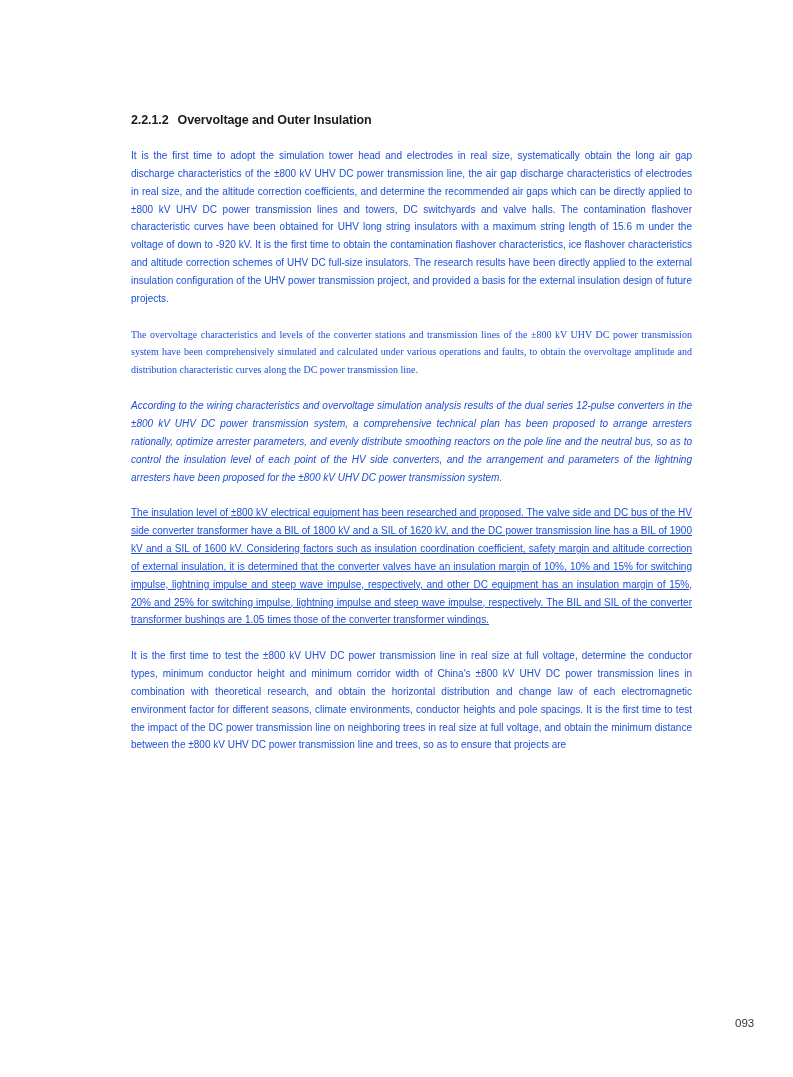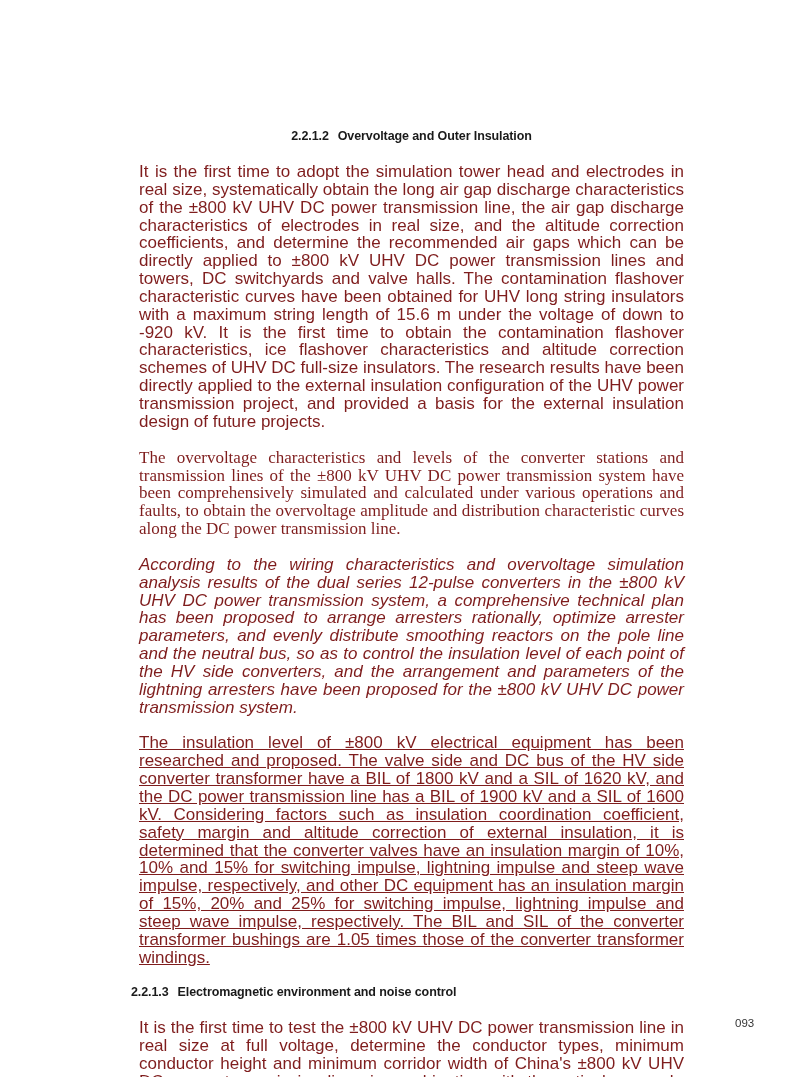--- a/index.html
+++ b/index.html
@@ -28,27 +28,27 @@
       color: #1a1a1a;
       margin: 0;
       line-height: 18px;
       letter-spacing: -0.1px;
     }
     .heading .num {
       display: inline-block;
       margin-right: 9px;
     }
     .para {
-      font-size: 17px;
+      font-size: 10px;
       line-height: 17.85px;
       text-align: justify;
-      margin: 8px;
-      color: #7f1d1d;
+      margin: 0;
+      color: #1d4ed8;
     }
-    .h1 { margin-top: 16px; text-align: center; }
+    .h1 { margin-top: 0; }
     .p1 { margin-top: 18px; }
     .p2 { margin-top: 18px; font-family: Liberation Serif, serif; }
     .p3 { margin-top: 18px; font-style: italic; }
     .p4 { margin-top: 18px; text-decoration: underline; }
     .h2 { margin-top: 17px; }
     .p5 { margin-top: 18px; }
     .page-number {
       position: absolute;
       left: 735px;
       top: 1017px;
@@ -62,18 +62,17 @@
 <body>
 
 <div class="page">
   <h2 class="heading h1"><span class="num">2.2.1.2</span><span>Overvoltage and Outer Insulation</span></h2>
 
   <p class="para p1">It is the first time to adopt the simulation tower head and electrodes in real size, systematically obtain the long air gap discharge characteristics of the ±800 kV UHV DC power transmission line, the air gap discharge characteristics of electrodes in real size, and the altitude correction coefficients, and determine the recommended air gaps which can be directly applied to ±800 kV UHV DC power transmission lines and towers, DC switchyards and valve halls. The contamination flashover characteristic curves have been obtained for UHV long string insulators with a maximum string length of 15.6 m under the voltage of down to -920 kV. It is the first time to obtain the contamination flashover characteristics, ice flashover characteristics and altitude correction schemes of UHV DC full-size insulators. The research results have been directly applied to the external insulation configuration of the UHV power transmission project, and provided a basis for the external insulation design of future projects.</p>
   <p class="para p2">The overvoltage characteristics and levels of the converter stations and transmission lines of the ±800 kV UHV DC power transmission system have been comprehensively simulated and calculated under various operations and faults, to obtain the overvoltage amplitude and distribution characteristic curves along the DC power transmission line.</p>
   <p class="para p3">According to the wiring characteristics and overvoltage simulation analysis results of the dual series 12-pulse converters in the ±800 kV UHV DC power transmission system, a comprehensive technical plan has been proposed to arrange arresters rationally, optimize arrester parameters, and evenly distribute smoothing reactors on the pole line and the neutral bus, so as to control the insulation level of each point of the HV side converters, and the arrangement and parameters of the lightning arresters have been proposed for the ±800 kV UHV DC power transmission system.</p>
   <p class="para p4">The insulation level of ±800 kV electrical equipment has been researched and proposed. The valve side and DC bus of the HV side converter transformer have a BIL of 1800 kV and a SIL of 1620 kV, and the DC power transmission line has a BIL of 1900 kV and a SIL of 1600 kV. Considering factors such as insulation coordination coefficient, safety margin and altitude correction of external insulation, it is determined that the converter valves have an insulation margin of 10%, 10% and 15% for switching impulse, lightning impulse and steep wave impulse, respectively, and other DC equipment has an insulation margin of 15%, 20% and 25% for switching impulse, lightning impulse and steep wave impulse, respectively. The BIL and SIL of the converter transformer bushings are 1.05 times those of the converter transformer windings.</p>
 
-  <h2 class="heading h2"><span class="num">2.2.1.3</span><span>Electromagnetic environment and noise control</span></h2>
 
   <p class="para p5">It is the first time to test the ±800 kV UHV DC power transmission line in real size at full voltage, determine the conductor types, minimum conductor height and minimum corridor width of China's ±800 kV UHV DC power transmission lines in combination with theoretical research, and obtain the horizontal distribution and change law of each electromagnetic environment factor for different seasons, climate environments, conductor heights and pole spacings. It is the first time to test the impact of the DC power transmission line on neighboring trees in real size at full voltage, and obtain the minimum distance between the ±800 kV UHV DC power transmission line and trees, so as to ensure that projects are</p>
 </div>
 
 <div class="page-number">093</div>
 
 </body></html>

